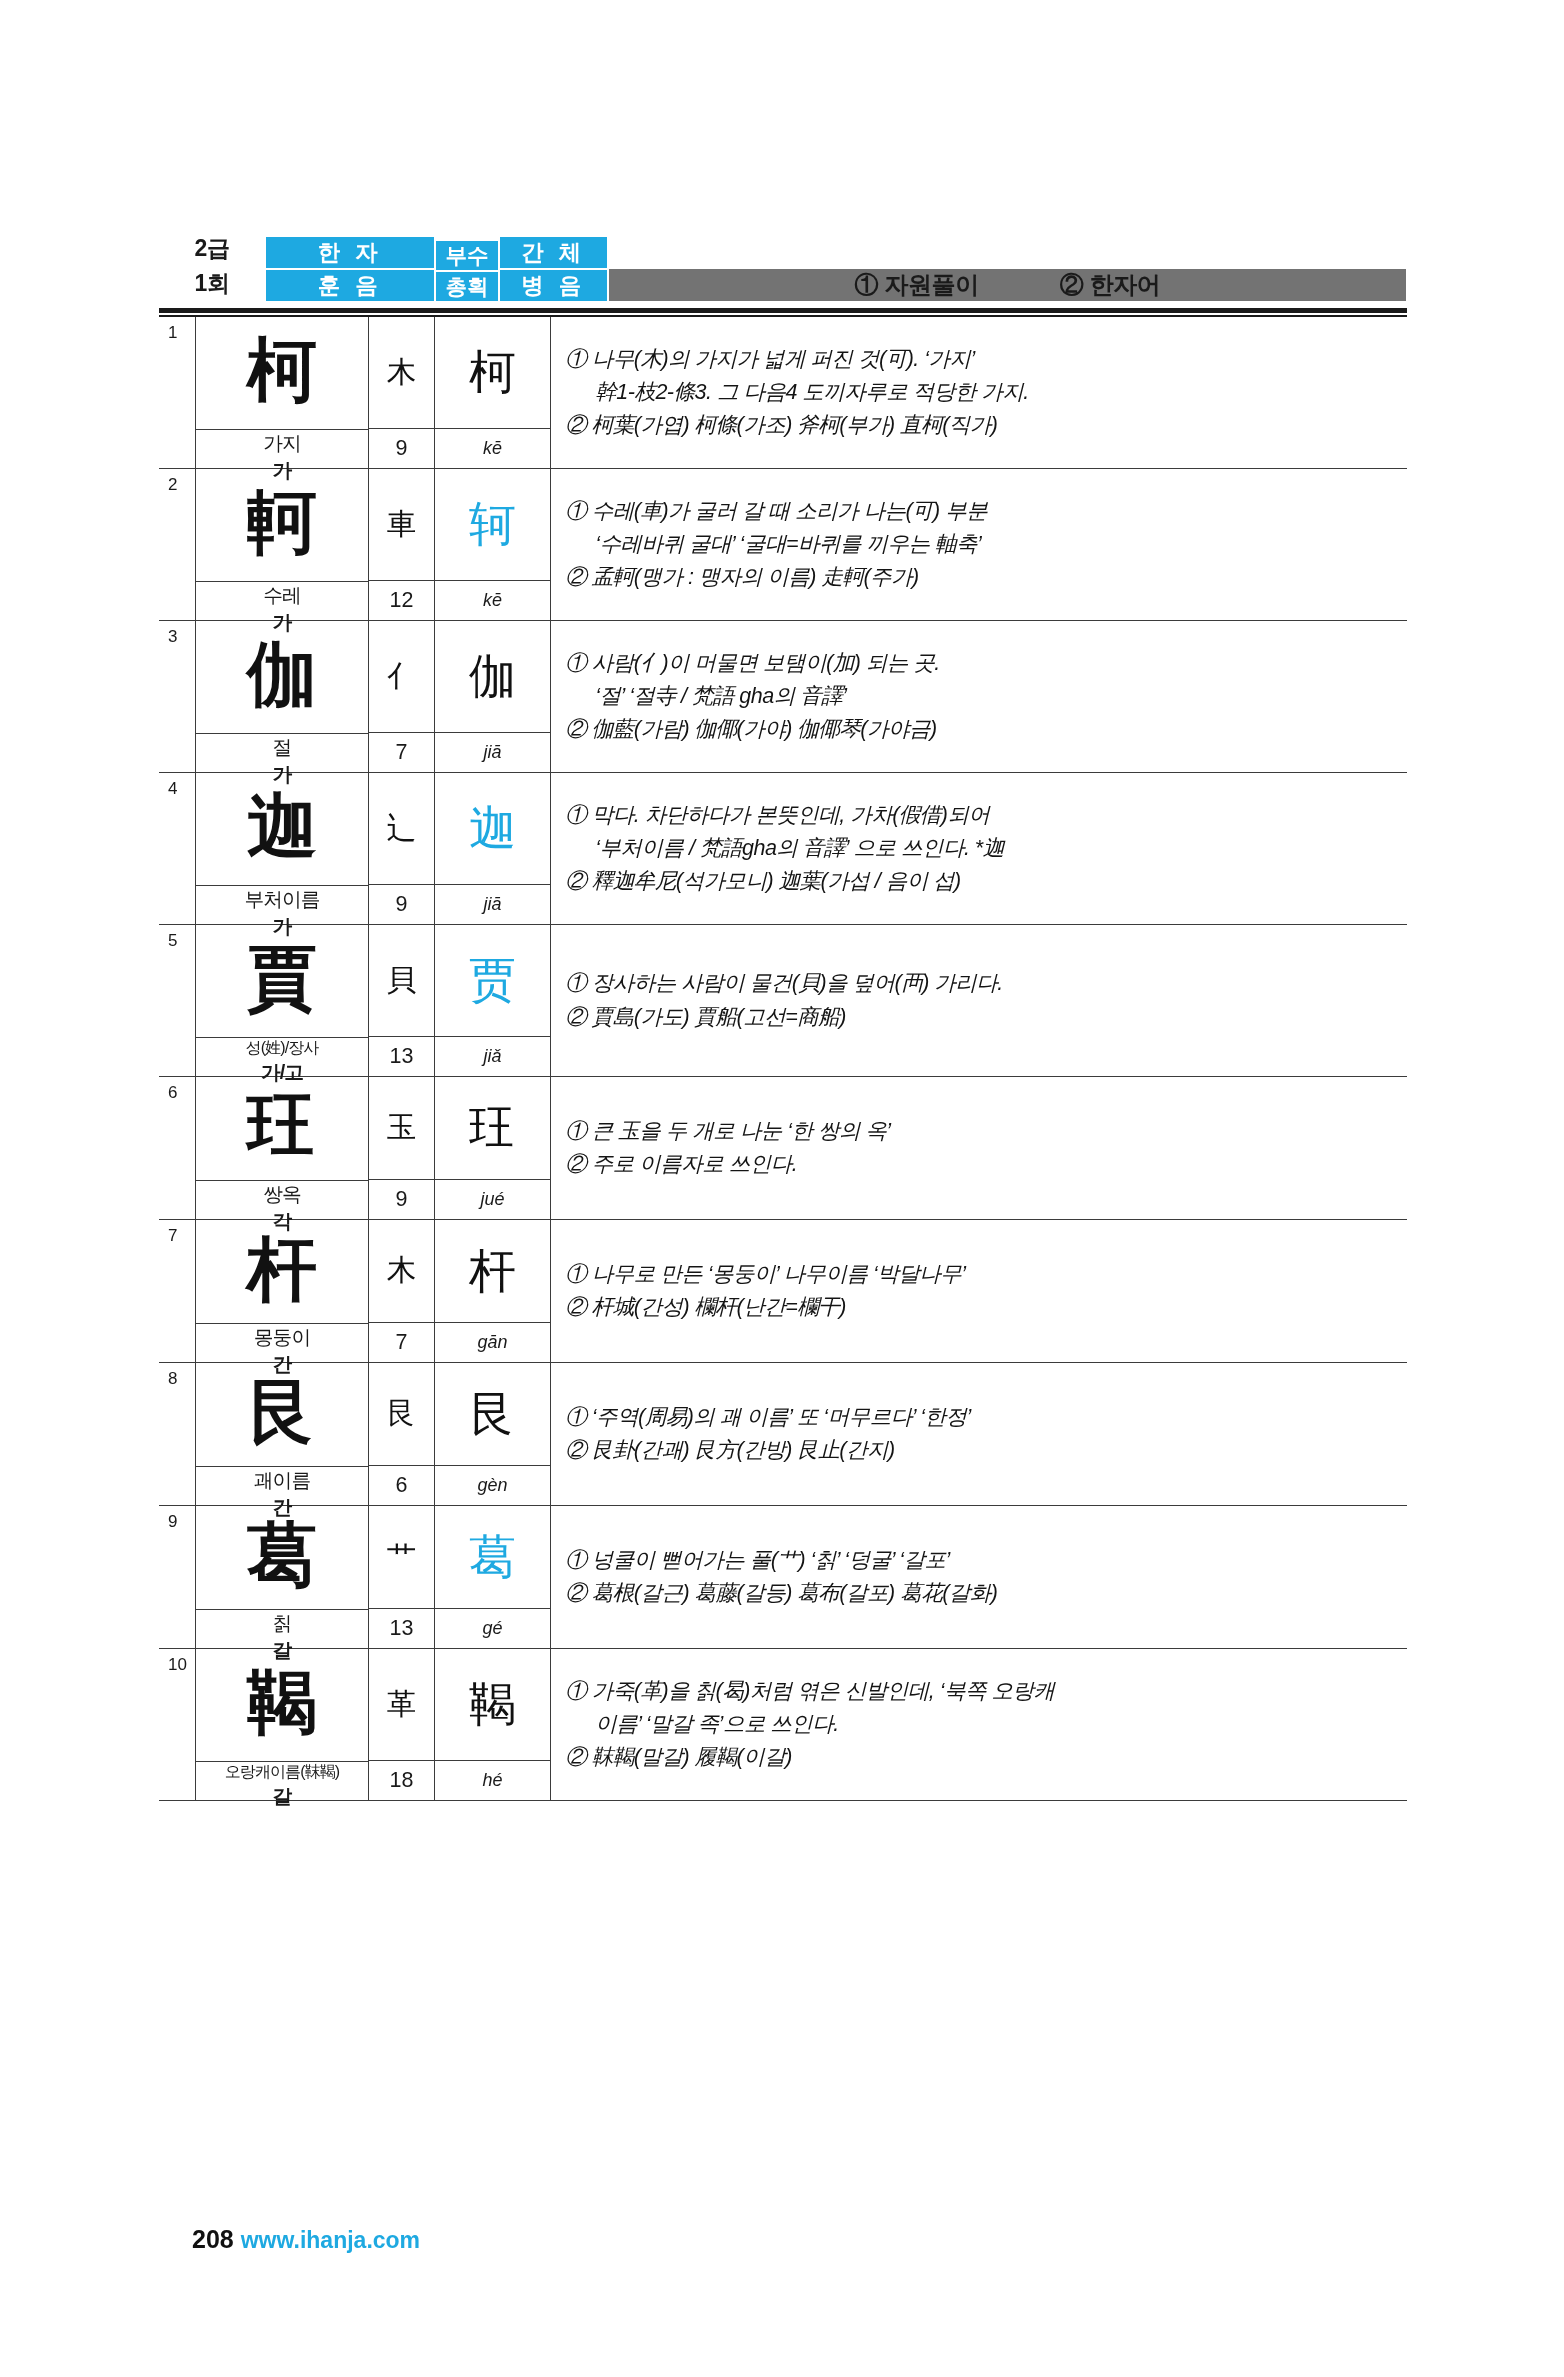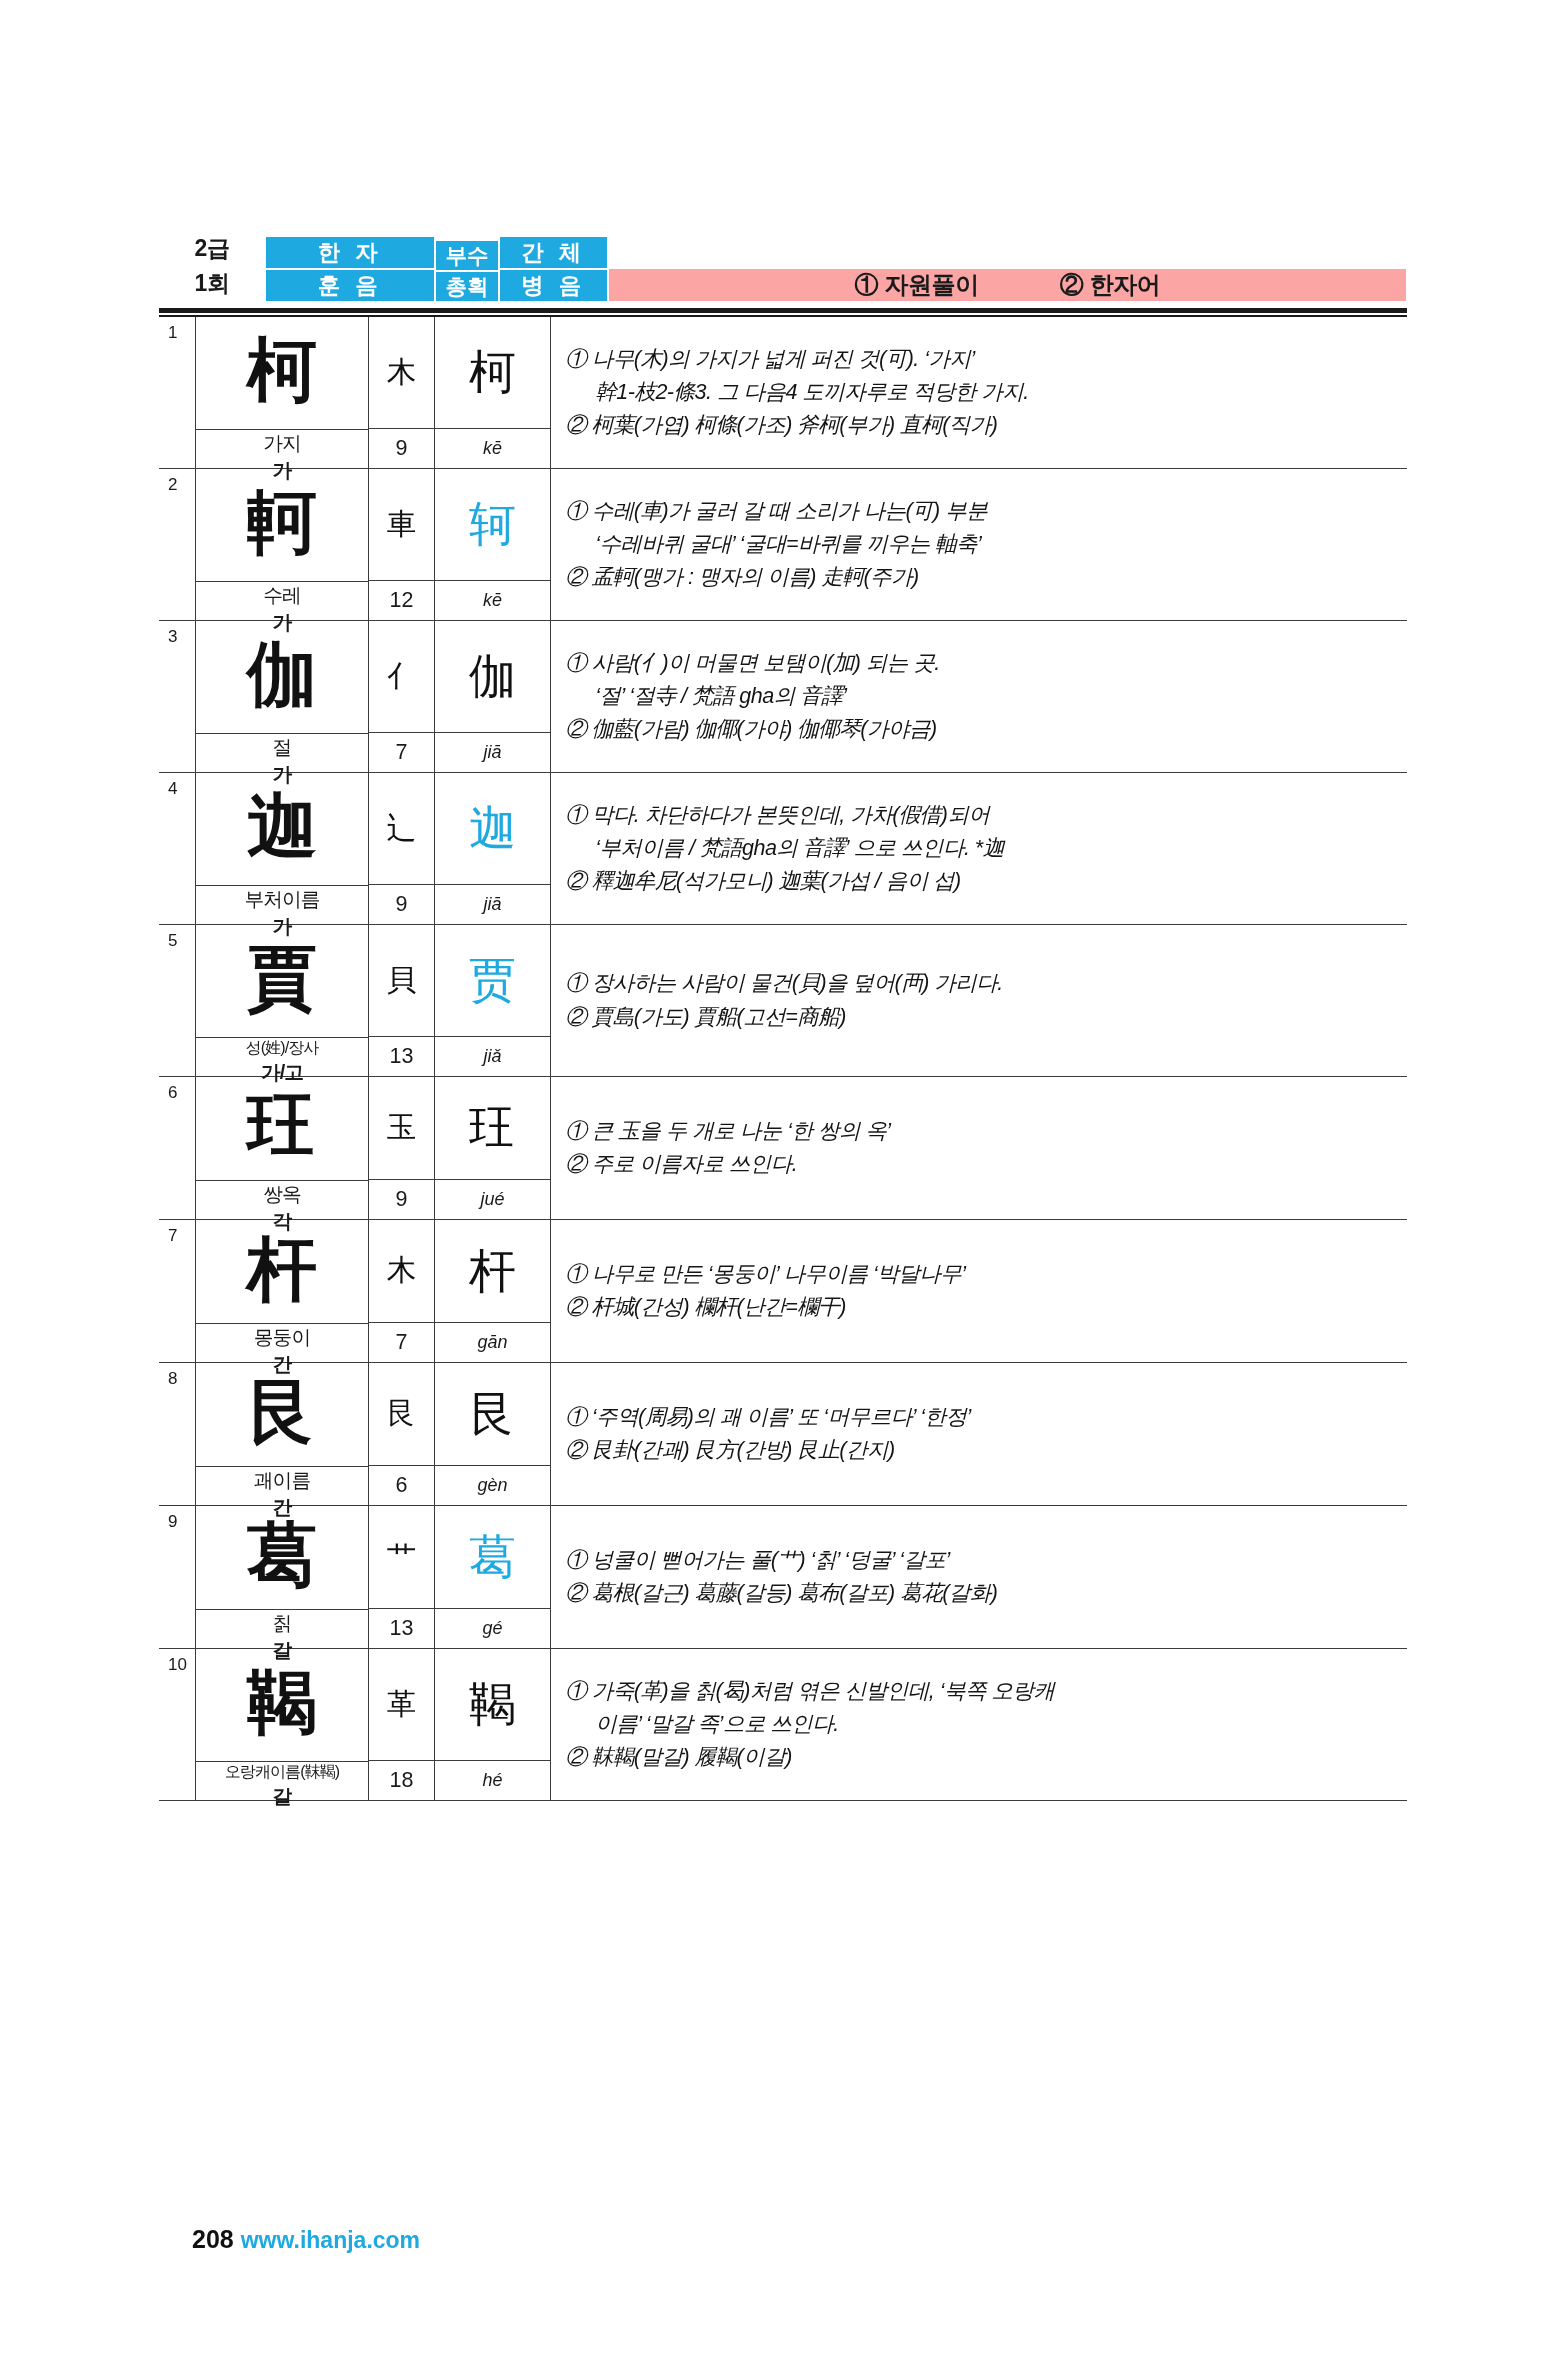--- a/index.html
+++ b/index.html
@@ -61,21 +61,21 @@
     display: flex;
     flex-direction: column;
   }
   .hdr-col-gan {
     width: 109px;
     display: flex;
     flex-direction: column;
   }
   .hdr-col-desc {
     flex: 1;
-    background: #fca5a5;
+    background: #737373;
     display: flex;
     align-items: center;
     justify-content: center;
     gap: 81px;
     border: 0.9px solid #ffffff;
     box-sizing: border-box;
   }
   .hdr-cell {
     flex: 1;
     background: #1ea9e1;

